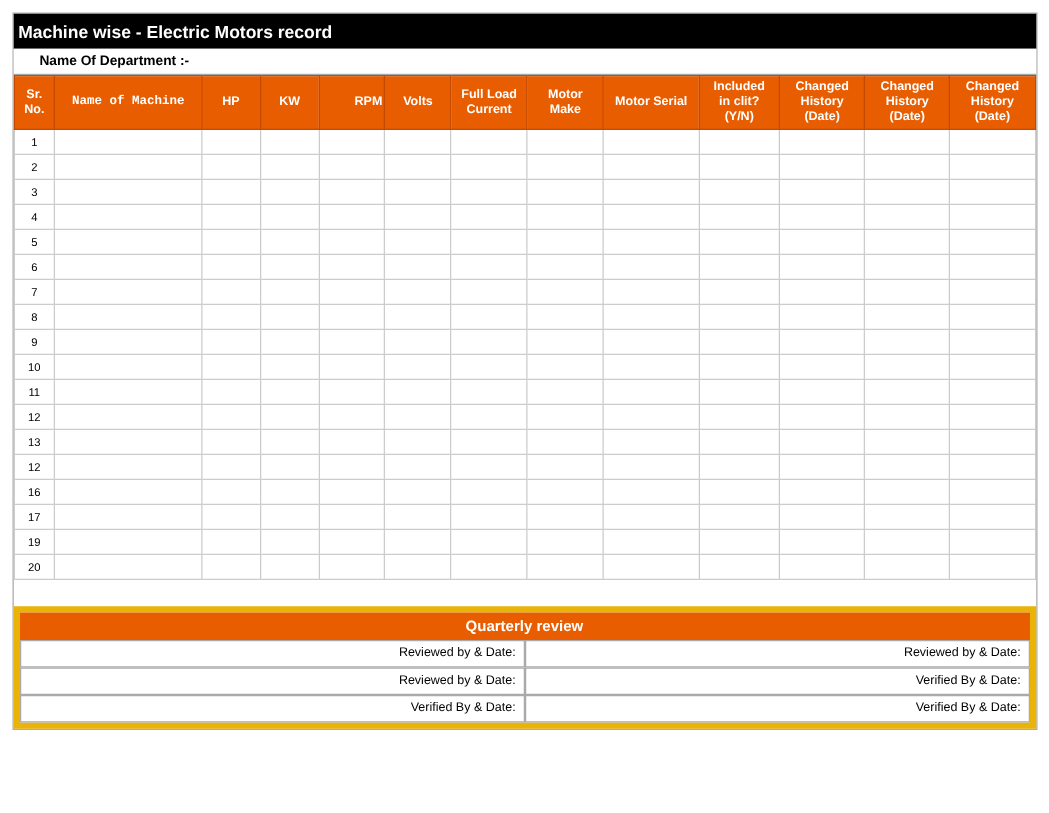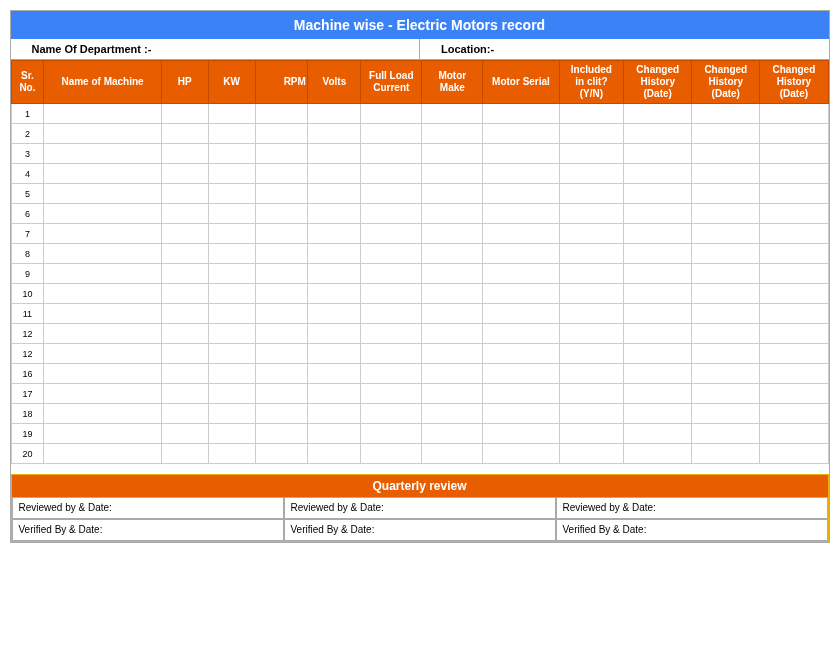--- a/index.html
+++ b/index.html
@@ -9,23 +9,22 @@
       background: #fff;
       width: 839px;
       min-height: 650px;
     }
     .outer-wrapper {
       width: 820px;
       margin: 10px auto;
       border: 1px solid #aaa;
     }
     .title-bar {
-      background: #3b82f6;
+      background: #000000;
       color: white;
-      text-align: center;
       font-size: 14px;
       font-weight: bold;
       padding: 6px 4px;
     }
     .info-row {
       display: flex;
       border-bottom: 1px solid #aaa;
       background: #fff;
     }
     .info-cell {
@@ -65,65 +64,65 @@
       background: #fff;
     }
     tbody tr td:nth-child(1) {
       background: #fff;
       font-size: 9px;
     }
     tbody tr td:nth-child(2) {
       text-align: left;
     }
     .col-sr   { width: 28px; }
-    .col-name { width: 100px; }
+    .col-name { width: 100px; font-family: Liberation Mono, monospace; }
     .col-hp   { width: 40px; }
     .col-kw   { width: 40px; }
     .col-rpm  { width: 45px; padding-left: 28px; }
     .col-volts{ width: 45px; }
     .col-flc  { width: 52px; }
     .col-make { width: 52px; text-align: center; }
     .col-serial { width: 65px; }
     .col-incl { width: 55px; }
     .col-ch1  { width: 58px; }
     .col-ch2  { width: 58px; }
     .col-ch3  { width: 58px; }
 
     .review-section {
-      margin-top: 10px;
-      border: 1px solid #eab308;
+      margin-top: 21px;
+      border: 5px solid #eab308;
     }
     .review-title {
       background: #e85d00;
       color: white;
       text-align: center;
       font-weight: bold;
       padding: 4px;
       font-size: 12px;
     }
     .review-grid {
       display: grid;
-      grid-template-columns: 1fr 1fr 1fr;
+      grid-template-columns: 1fr 1fr;
+      text-align: right;
     }
     .review-cell {
       border: 1px solid #aaa;
       padding: 4px 6px;
       font-size: 10px;
       min-height: 22px;
     }
   </style>
 </head>
 <body>
 
 <div class="outer-wrapper">
   <div class="title-bar">Machine wise - Electric Motors record</div>
 
   <div class="info-row">
     <div class="info-cell">Name Of Department :-</div>
-    <div class="info-cell">Location:-</div>
   </div>
 
   <div class="table-wrap">
     <table>
       <thead>
         <tr>
           <th class="col-sr">Sr.<br>No.</th>
           <th class="col-name">Name of Machine</th>
           <th class="col-hp">HP</th>
           <th class="col-kw">KW</th>
@@ -313,20 +312,35 @@
             <td></td>
             <td></td>
             <td></td>
             <td></td>
             <td></td>
             <td></td>
             <td></td>
             <td></td>
           </tr>
           <tr>
+            <td>13</td>
+            <td></td>
+            <td></td>
+            <td></td>
+            <td></td>
+            <td></td>
+            <td></td>
+            <td></td>
+            <td></td>
+            <td></td>
+            <td></td>
+            <td></td>
+            <td></td>
+          </tr>
+          <tr>
             <td>12</td>
             <td></td>
             <td></td>
             <td></td>
             <td></td>
             <td></td>
             <td></td>
             <td></td>
             <td></td>
             <td></td>
@@ -344,35 +358,20 @@
             <td></td>
             <td></td>
             <td></td>
             <td></td>
             <td></td>
             <td></td>
             <td></td>
           </tr>
           <tr>
             <td>17</td>
-            <td></td>
-            <td></td>
-            <td></td>
-            <td></td>
-            <td></td>
-            <td></td>
-            <td></td>
-            <td></td>
-            <td></td>
-            <td></td>
-            <td></td>
-            <td></td>
-          </tr>
-          <tr>
-            <td>18</td>
             <td></td>
             <td></td>
             <td></td>
             <td></td>
             <td></td>
             <td></td>
             <td></td>
             <td></td>
             <td></td>
             <td></td>

